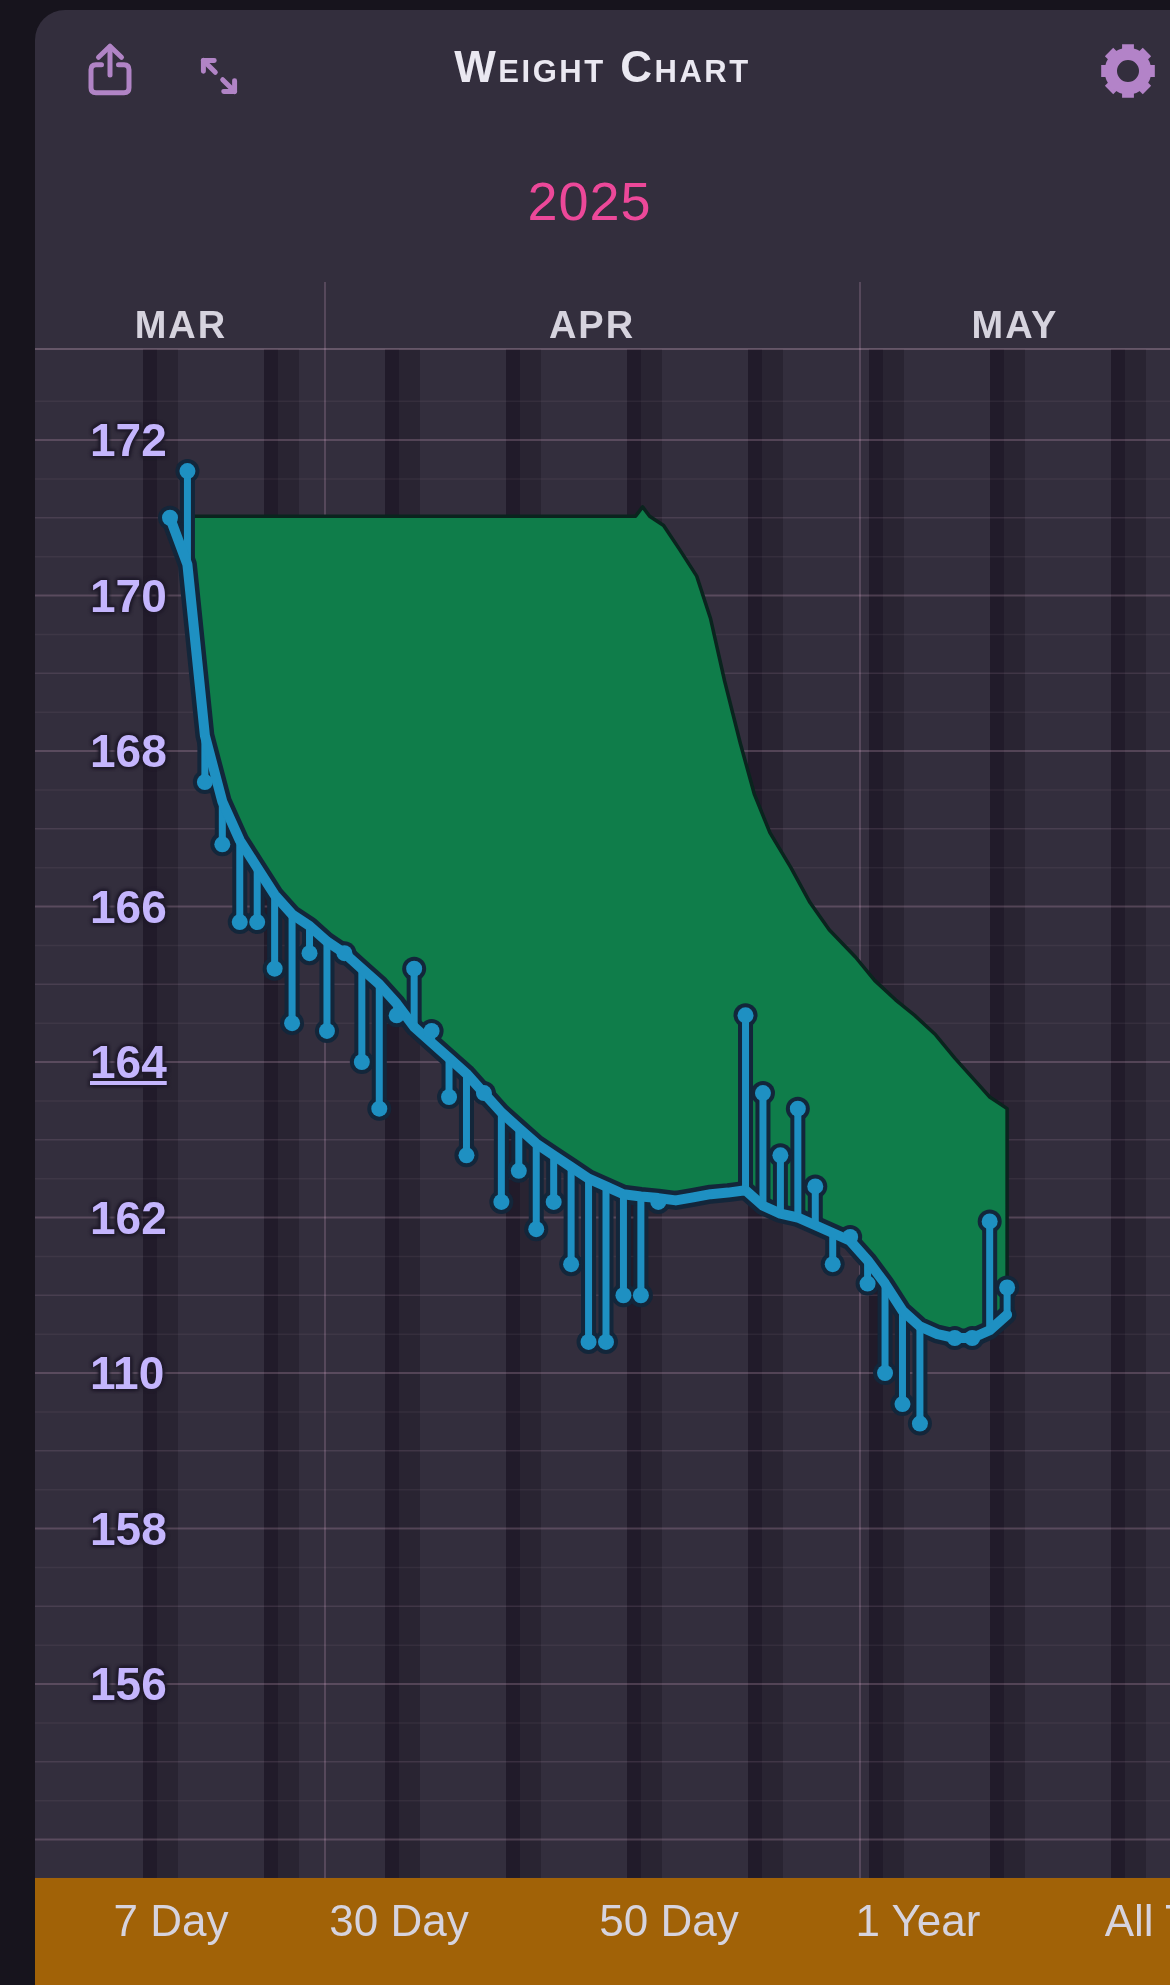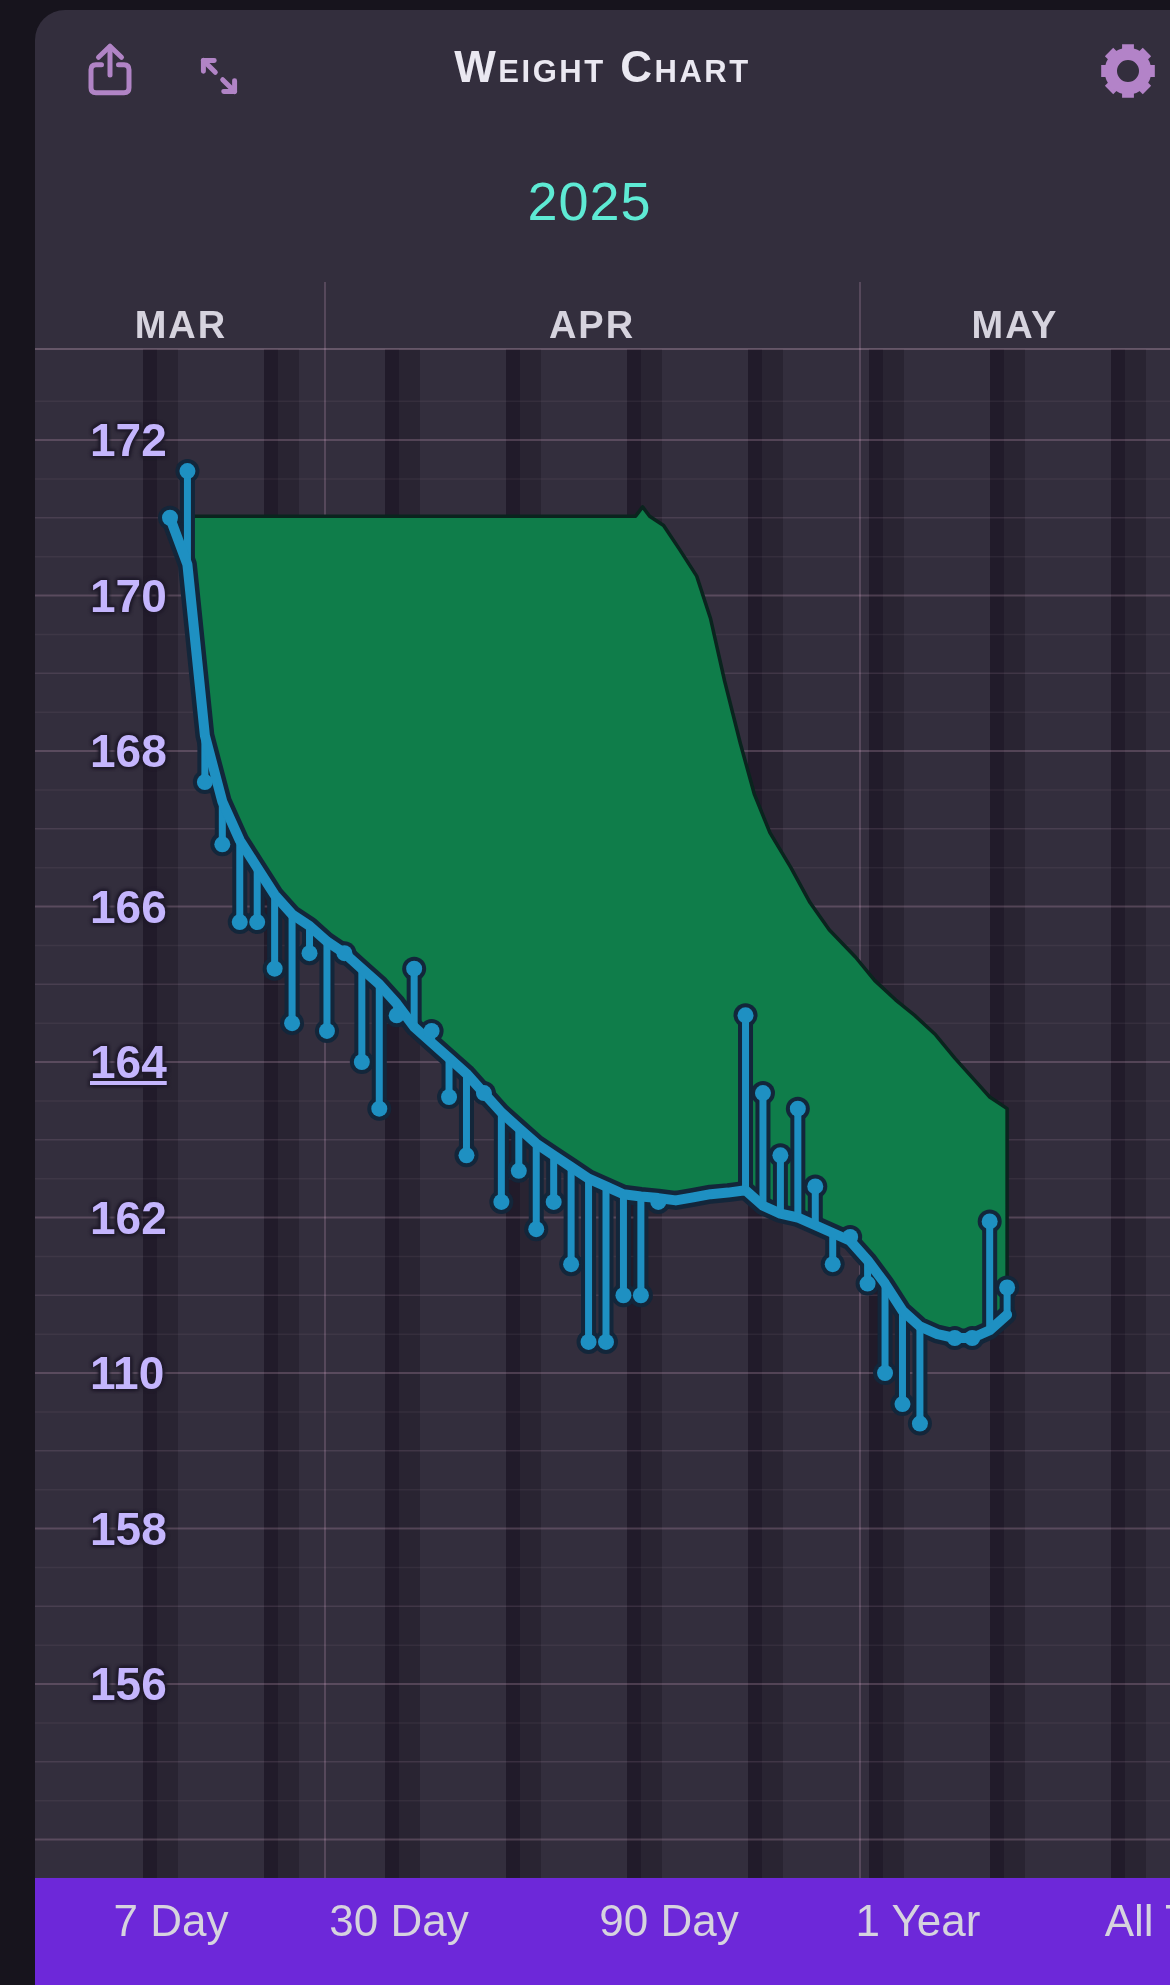--- a/index.html
+++ b/index.html
@@ -12,36 +12,36 @@
     position:absolute;left:35px;top:10px;width:1135px;height:1975px;
     background:#332e3d;border-top-left-radius:30px;overflow:hidden;
   }
   .hdr-title{
     position:absolute;left:0;top:32px;width:1135px;text-align:center;
     font-size:44px;font-weight:700;letter-spacing:2.5px;color:#eae8f1;
     font-variant:small-caps;
   }
   .year{
     position:absolute;left:0;top:160px;width:1109px;text-align:center;
-    font-size:54px;font-weight:400;letter-spacing:1px;color:#5eead4;
+    font-size:54px;font-weight:400;letter-spacing:1px;color:#ec4899;
   }
   .icon-btn{position:absolute;cursor:pointer;}
   .month-label{
     position:absolute;top:262px;width:220px;text-align:center;
     font-size:38px;font-weight:600;letter-spacing:2px;color:#d6d3de;margin-top:32px;
   }
   .ytick{
     position:absolute;left:55px;width:160px;height:56px;line-height:56px;
     font-size:46px;font-weight:600;color:#c4b5fd;text-align:left;
     text-shadow:2px 2px 3px #201b2b,-2px -2px 3px #201b2b,2px -2px 3px #201b2b,-2px 2px 3px #201b2b;
   }
   .chart-svg{position:absolute;left:0;top:260px;}
   .tabbar{
     position:absolute;left:0;top:1868px;width:1135px;height:107px;
-    background:#6d28d9;
+    background:#a16207;
   }
   .tab-item{
     position:absolute;top:18px;width:240px;text-align:center;
     font-size:44px;font-weight:400;color:#d6d3de;cursor:pointer;white-space:nowrap;
   }
 </style>
 </head>
 <body>
 
 <div class="screen">
@@ -339,18 +339,18 @@
         <div class="ytick" style="top: 1024px; text-decoration: underline;">164</div>
         <div class="ytick" style="top: 1179.5px;">162</div>
         <div class="ytick" style="top: 1335px;">110</div>
         <div class="ytick" style="top: 1490.5px;">158</div>
         <div class="ytick" style="top: 1646px;">156</div>
       </div>
 
     <div class="tabbar" id="tabbar">
         <div class="tab-item" style="left: 16px;">7 Day</div>
         <div class="tab-item" style="left: 244px;">30 Day</div>
-        <div class="tab-item" style="left: 514px;">90 Day</div>
+        <div class="tab-item" style="left: 514px;">50 Day</div>
         <div class="tab-item" style="left: 763px;">1 Year</div>
         <div class="tab-item" style="left: 1028px;">All Time</div>
       </div>
   </div>
 </div>
 
 </body></html>

